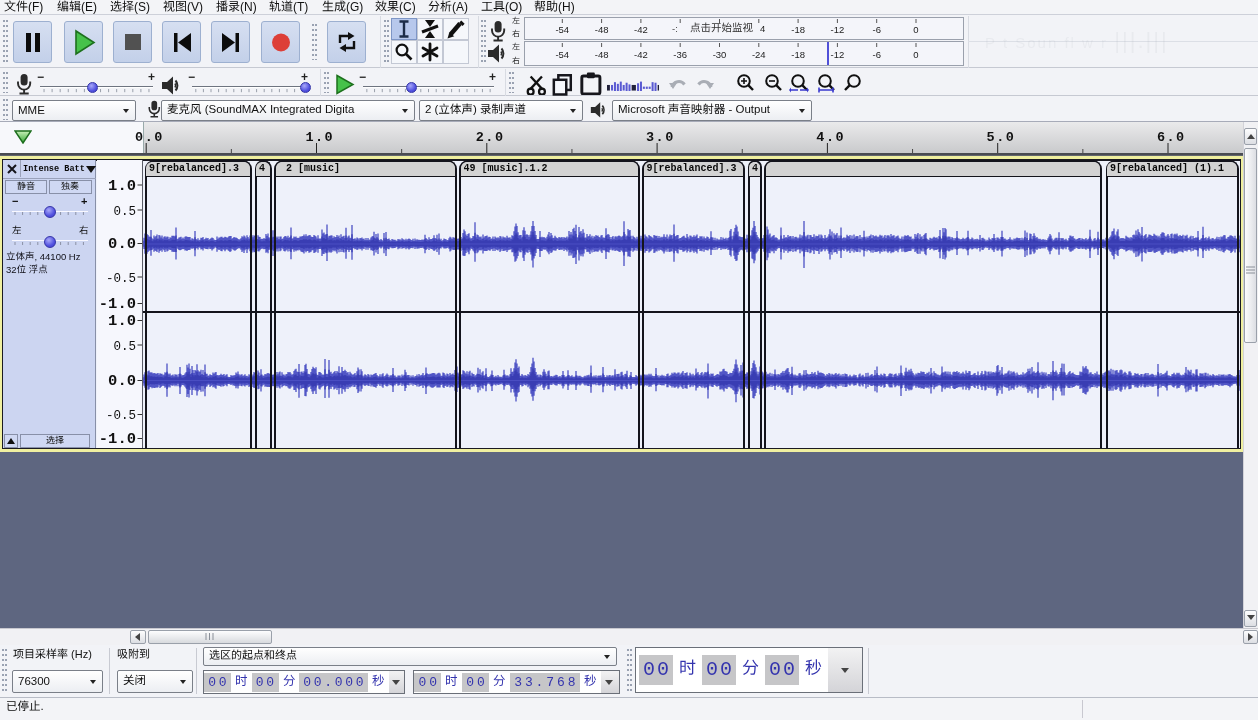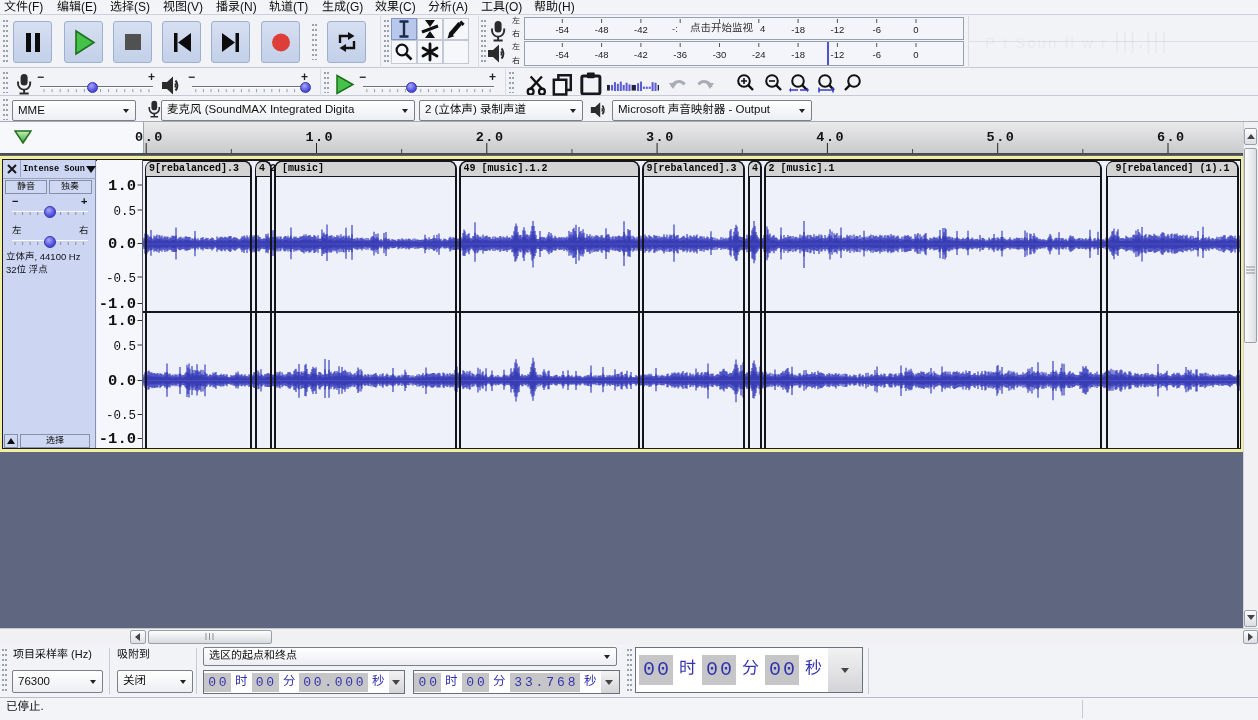--- a/index.html
+++ b/index.html
@@ -554,21 +554,21 @@
       <line x1="1110.15" y1="27" x2="1110.15" y2="31" stroke="#444"></line>
     </svg>
     <div style="position:absolute;left:0px;top:155px;width:1243px;height:1px;background:#62666e;"></div>
     <div style="position:absolute;left:0px;top:156px;width:1243px;height:296px;background:#f0f0a0;"></div>
     <div style="position:absolute;left:2px;top:159px;width:1239px;height:290px;background:#eef1fa;border:1px solid #1a1a22;border-top:2px solid #1a1a22;"></div>
     <div style="position:absolute;left:3px;top:160px;width:93px;height:288px;background:#ccd5f1;border-right:1px solid #8890a8;"></div>
     <div style="position:absolute;left:5px;top:162px;width:14px;height:14px;background:#ccd5f1;"></div>
     <svg style="position:absolute;left:7px;top:164px;" width="10" height="10">
       <path d="M1 1 L9 9 M9 1 L1 9" stroke="#16161c" stroke-width="2"></path>
     </svg>
-    <div style="position:absolute;left:23px;top:162.5px;font:bold 8.6px/13px &quot;Liberation Mono&quot;;color:#0a0a0a;">Intense Soun</div>
+    <div style="position:absolute;left:23px;top:162.5px;font:bold 8.6px/13px &quot;Liberation Mono&quot;;color:#0a0a0a;">Intense Batt</div>
     <div style="position:absolute;left:86px;top:166px;width:0;height:0;border-left:5.5px solid transparent;border-right:5.5px solid transparent;border-top:7px solid #111;"></div>
     <div style="position:absolute;left:3px;top:177.5px;width:93px;height:1px;background:#9aa2ba;"></div>
     <div style="position:absolute;left:20px;top:160px;width:1px;height:17px;background:#9aa2ba;"></div>
     <div style="position:absolute;left:5px;top:180px;width:42px;height:14px;background:#cfd8f3;border:1px solid #8890a8;"></div>
     <div style="position:absolute;left:49px;top:180px;width:43px;height:14px;background:#cfd8f3;border:1px solid #8890a8;"></div>
     <svg style="position:absolute;left:17px;top:182px;overflow:visible;" width="20" height="12">
       <use href="#g9759" transform="translate(0.0,7.2) scale(0.00900,-0.00900)" fill="#111"></use>
       <use href="#g97f3" transform="translate(9.0,7.2) scale(0.00900,-0.00900)" fill="#111"></use>
     </svg>
     <svg style="position:absolute;left:61px;top:182px;overflow:visible;" width="20" height="12">
@@ -664,36 +664,35 @@
     </svg>
     <div style="position:absolute;left:143px;top:311px;width:1097px;height:1.6px;background:#14141c;"></div>
     <div style="position:absolute;left:144.5px;top:160px;width:107px;height:288px;border:2px solid #14141c;border-radius:9px 9px 0 0;border-bottom:none;"></div>
     <div style="position:absolute;left:146.1px;top:161.6px;width:103.8px;height:15px;background:#d3d3d3;border-bottom:1.4px solid #14141c;border-radius:6px 6px 0 0;"></div>
     <div style="position:absolute;left:149px;top:162px;font:bold 10px/14px 'Liberation Mono';color:#0a0a0a;white-space:nowrap;overflow:hidden;width:99px;">9[rebalanced].3</div>
     <div style="position:absolute;left:254.5px;top:160px;width:17.5px;height:288px;border:2px solid #14141c;border-radius:9px 9px 0 0;border-bottom:none;"></div>
     <div style="position:absolute;left:256.1px;top:161.6px;width:14.3px;height:15px;background:#d3d3d3;border-bottom:1.4px solid #14141c;border-radius:6px 6px 0 0;"></div>
     <div style="position:absolute;left:259px;top:162px;font:bold 10px/14px 'Liberation Mono';color:#0a0a0a;white-space:nowrap;overflow:hidden;width:9.5px;">4</div>
     <div style="position:absolute;left:274px;top:160px;width:183px;height:288px;border:2px solid #14141c;border-radius:9px 9px 0 0;border-bottom:none;"></div>
     <div style="position:absolute;left:275.6px;top:161.6px;width:179.8px;height:15px;background:#d3d3d3;border-bottom:1.4px solid #14141c;border-radius:6px 6px 0 0;"></div>
-    <div style="position:absolute;left:270px;top:162px;font:bold 10px/14px 'Liberation Mono';color:#0a0a0a;white-space:nowrap;overflow:hidden;width:175px;">2&nbsp;[music]</div>
+    <div style="position:absolute;left:286px;top:162px;font:bold 10px/14px 'Liberation Mono';color:#0a0a0a;white-space:nowrap;overflow:hidden;width:175px;">2&nbsp;[music]</div>
     <div style="position:absolute;left:459px;top:160px;width:180.5px;height:288px;border:2px solid #14141c;border-radius:9px 9px 0 0;border-bottom:none;"></div>
     <div style="position:absolute;left:460.6px;top:161.6px;width:177.3px;height:15px;background:#d3d3d3;border-bottom:1.4px solid #14141c;border-radius:6px 6px 0 0;"></div>
     <div style="position:absolute;left:463.5px;top:162px;font:bold 10px/14px 'Liberation Mono';color:#0a0a0a;white-space:nowrap;overflow:hidden;width:172.5px;">49&nbsp;[music].1.2</div>
     <div style="position:absolute;left:642px;top:160px;width:102.5px;height:288px;border:2px solid #14141c;border-radius:9px 9px 0 0;border-bottom:none;"></div>
     <div style="position:absolute;left:643.6px;top:161.6px;width:99.3px;height:15px;background:#d3d3d3;border-bottom:1.4px solid #14141c;border-radius:6px 6px 0 0;"></div>
     <div style="position:absolute;left:646.5px;top:162px;font:bold 10px/14px 'Liberation Mono';color:#0a0a0a;white-space:nowrap;overflow:hidden;width:94.5px;">9[rebalanced].3</div>
     <div style="position:absolute;left:747.5px;top:160px;width:14.5px;height:288px;border:2px solid #14141c;border-radius:9px 9px 0 0;border-bottom:none;"></div>
     <div style="position:absolute;left:749.1px;top:161.6px;width:11.3px;height:15px;background:#d3d3d3;border-bottom:1.4px solid #14141c;border-radius:6px 6px 0 0;"></div>
     <div style="position:absolute;left:752px;top:162px;font:bold 10px/14px 'Liberation Mono';color:#0a0a0a;white-space:nowrap;overflow:hidden;width:6.5px;">4</div>
     <div style="position:absolute;left:764px;top:160px;width:337.5px;height:288px;border:2px solid #14141c;border-radius:9px 9px 0 0;border-bottom:none;"></div>
     <div style="position:absolute;left:765.6px;top:161.6px;width:334.3px;height:15px;background:#d3d3d3;border-bottom:1.4px solid #14141c;border-radius:6px 6px 0 0;"></div>
-    <div style="position:absolute;left:768.5px;top:162px;font:bold 10px/14px 'Liberation Mono';color:#0a0a0a;white-space:nowrap;overflow:hidden;width:329.5px;">2&nbsp;[music].1</div>
     <div style="position:absolute;left:1105.5px;top:160px;width:133px;height:288px;border:2px solid #14141c;border-radius:9px 9px 0 0;border-bottom:none;"></div>
     <div style="position:absolute;left:1107.1px;top:161.6px;width:129.8px;height:15px;background:#d3d3d3;border-bottom:1.4px solid #14141c;border-radius:6px 6px 0 0;"></div>
-    <div style="position:absolute;left:1110px;top:162px;font:bold 10px/14px 'Liberation Mono';color:#0a0a0a;white-space:nowrap;overflow:hidden;width:125px;text-align:center;">9[rebalanced]&nbsp;(1).1</div>
+    <div style="position:absolute;left:1110px;top:162px;font:bold 10px/14px 'Liberation Mono';color:#0a0a0a;white-space:nowrap;overflow:hidden;width:125px;">9[rebalanced]&nbsp;(1).1</div>
     <div style="position:absolute;left:0px;top:452px;width:1243px;height:176px;background:#5e6680;"></div>
     <div style="position:absolute;left:1243px;top:122px;width:15px;height:523px;background:#f1f1f4;border-left:1px solid #d2d2d8;"></div>
     <div style="position:absolute;left:1244px;top:128px;width:13px;height:17px;background:linear-gradient(#fdfdfe,#dcdee3);border:1px solid #9aa0aa;border-radius:2px;"></div>
     <div style="position:absolute;left:1246.5px;top:134px;width:0;height:0;border-left:4px solid transparent;border-right:4px solid transparent;border-bottom:5px solid #444;"></div>
     <div style="position:absolute;left:1244px;top:148px;width:13px;height:195px;background:linear-gradient(to right,#fdfdfe,#dcdee3);border:1px solid #9aa0aa;border-radius:2px;"></div>
     <svg style="position:absolute;left:1246px;top:266px;" width="9" height="8">
       <path d="M0 1 h9 M0 4 h9 M0 7 h9" stroke="#8a8f98"></path>
     </svg>
     <div style="position:absolute;left:1244px;top:610px;width:13px;height:17px;background:linear-gradient(#fdfdfe,#dcdee3);border:1px solid #9aa0aa;border-radius:2px;"></div>
     <div style="position:absolute;left:1246.5px;top:615px;width:0;height:0;border-left:4px solid transparent;border-right:4px solid transparent;border-top:5px solid #444;"></div>

